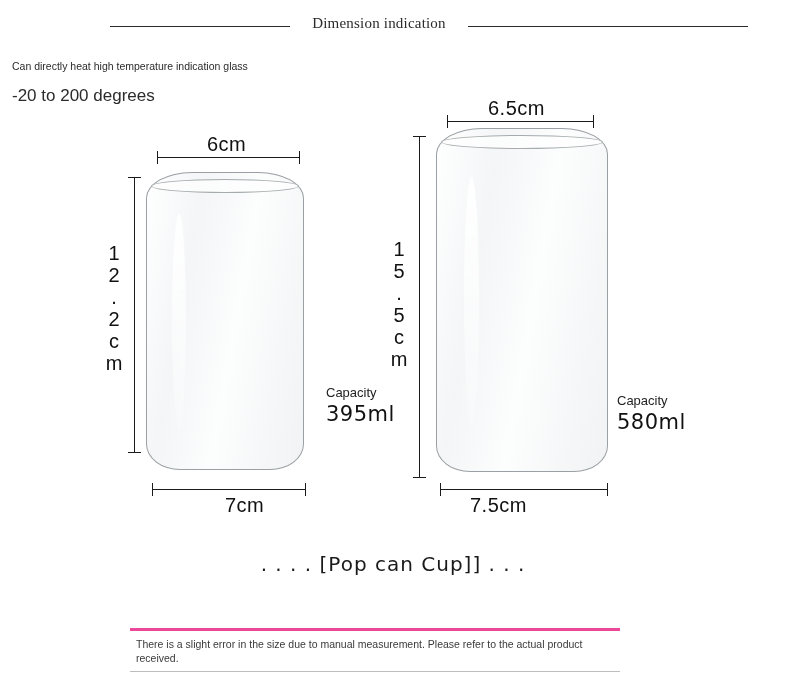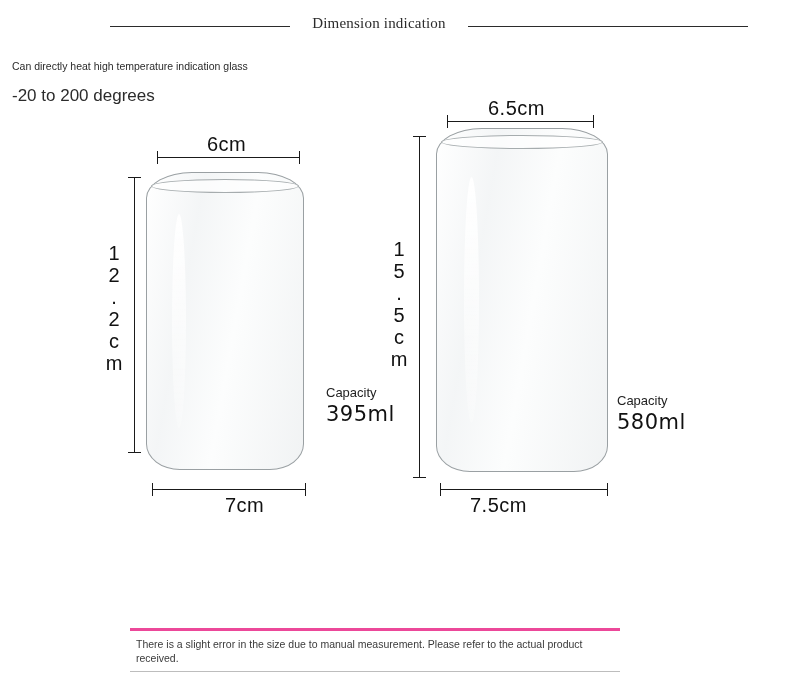--- a/index.html
+++ b/index.html
@@ -266,16 +266,17 @@
     <span class="cap start"></span>
     <span class="cap end"></span>
   </div>
   <div class="dim-label" style="left:470px; top:494px;">7.5cm</div>
 
   <div class="cap-block" style="left:617px; top:393px;">
     <div class="cap-word">Capacity</div>
     <div class="cap-value">580ml</div>
   </div>
 
+  <div class="bottom-caption">. . . . [Pop can Cup]]   . . .</div>
 
   <div class="disclaimer-box">There is a slight error in the size due to manual measurement. Please refer to the actual product received.</div>
 
 </div>
 
 </body></html>

